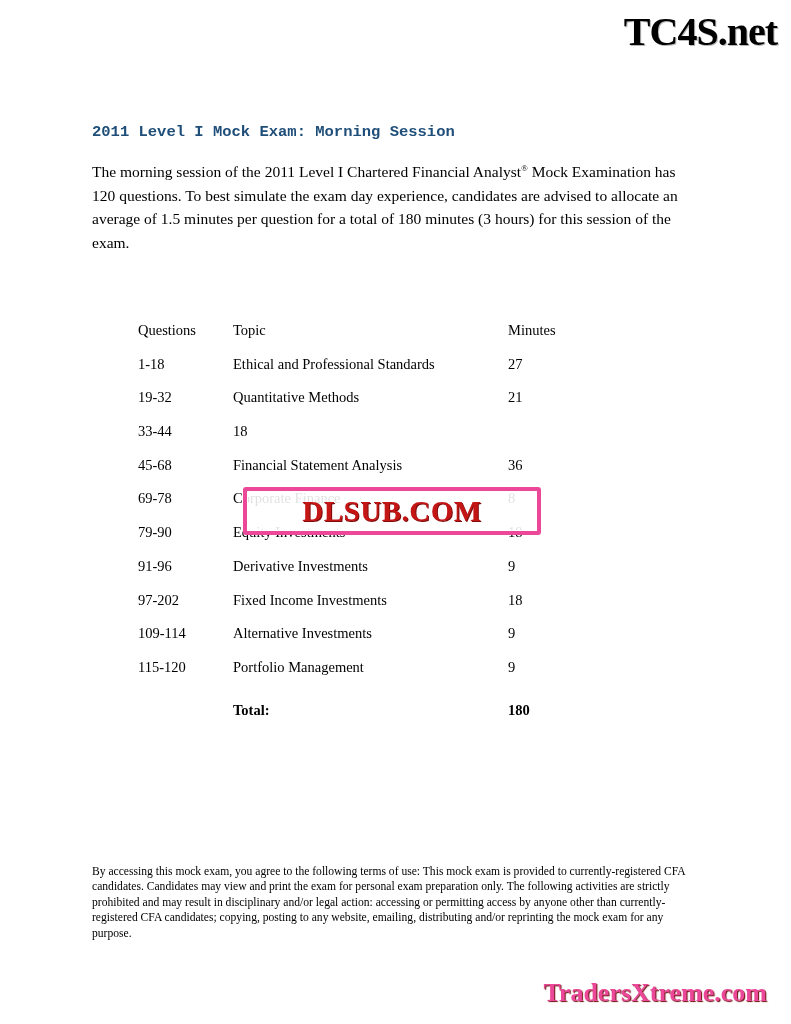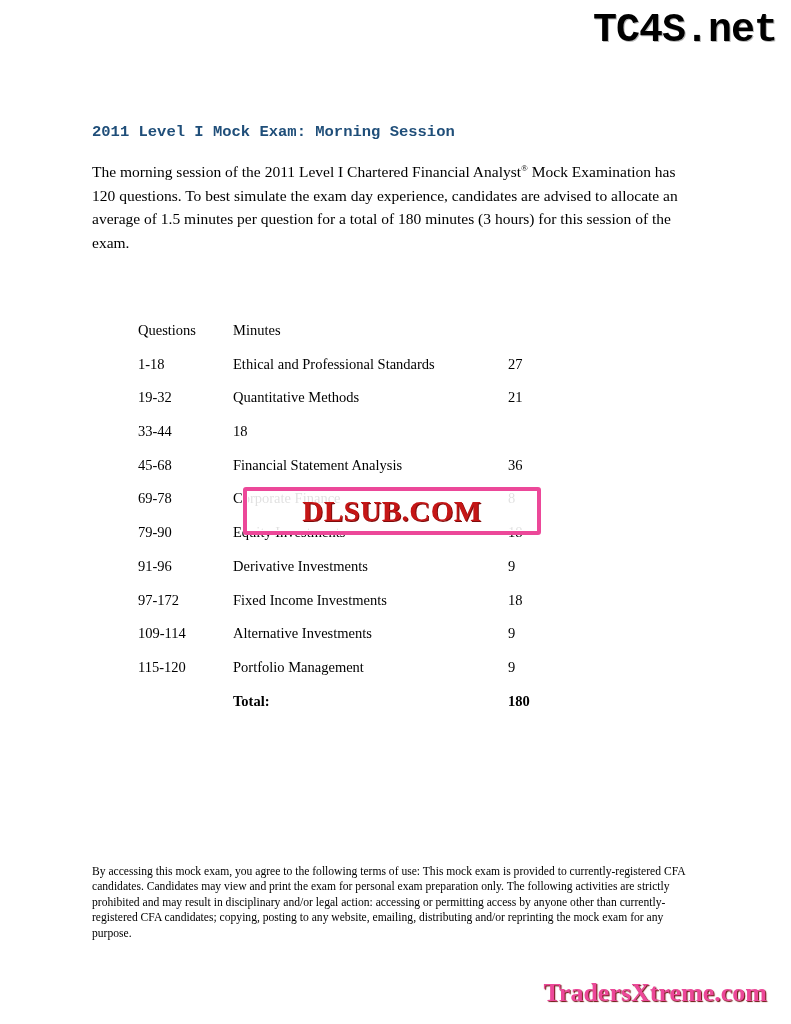--- a/index.html
+++ b/index.html
@@ -14,21 +14,21 @@
     color: #000000;
     position: relative;
     overflow: hidden;
   }
 
   
   .wm-top {
     position: absolute;
     top: 8px;
     right: 14px;
-    font-family: Liberation Mono, monospace;
+    font-family: Liberation Serif, serif;
     font-weight: bold;
     font-size: 40px;
     letter-spacing: -1px;
     color: #000000;
     text-shadow: 1px 1px 0 #b9b9b9;
     user-select: none;
   }
   .wm-center {
     position: absolute;
     top: 487px;
@@ -107,21 +107,21 @@
     display: flex;
     align-items: baseline;
     height: 33.7px;
   }
   .c-q { width: 95px; flex: none; }
   .c-t { width: 275px; flex: none; }
   .c-m { width: 100px; flex: none; }
   .thead .c-q,
   .thead .c-t,
   .thead .c-m { font-weight: normal; }
-  .total-row { margin-top: 0px; }
+  .total-row { margin-top: 9px; }
   .total-row .c-t,
   .total-row .c-m { font-weight: bold; }
 
   
   .terms {
     position: absolute;
     left: 92px;
     top: 864px;
     width: 600px;
     font-size: 11.6px;
@@ -134,20 +134,21 @@
 
 <div class="page">
 
   <div class="doc-title">2011 Level I Mock Exam: Morning Session</div>
 
   <div class="intro">The morning session of the 2011 Level I Chartered Financial Analyst<sup>®</sup> Mock Examination has 120 questions.  To best simulate the exam day experience, candidates are advised to allocate an average of 1.5 minutes per question for a total of 180 minutes (3 hours) for this session of the exam.</div>
 
   <div class="table">
     <div class="trow thead">
       <div class="c-q">Questions</div>
+      <div class="c-t">Topic</div>
       <div class="c-m">Minutes</div>
     </div>
 
     <div class="trow">
       <div class="c-q">1-18</div>
       <div class="c-t">Ethical and Professional Standards</div>
       <div class="c-m">27</div>
     </div>
     <div class="trow">
       <div class="c-q">19-32</div>
@@ -172,21 +173,21 @@
       <div class="c-q">79-90</div>
       <div class="c-t">Equity Investments</div>
       <div class="c-m">18</div>
     </div>
     <div class="trow">
       <div class="c-q">91-96</div>
       <div class="c-t">Derivative Investments</div>
       <div class="c-m">9</div>
     </div>
     <div class="trow">
-      <div class="c-q">97-172</div>
+      <div class="c-q">97-202</div>
       <div class="c-t">Fixed Income Investments</div>
       <div class="c-m">18</div>
     </div>
     <div class="trow">
       <div class="c-q">109-114</div>
       <div class="c-t">Alternative Investments</div>
       <div class="c-m">9</div>
     </div>
     <div class="trow">
       <div class="c-q">115-120</div>

